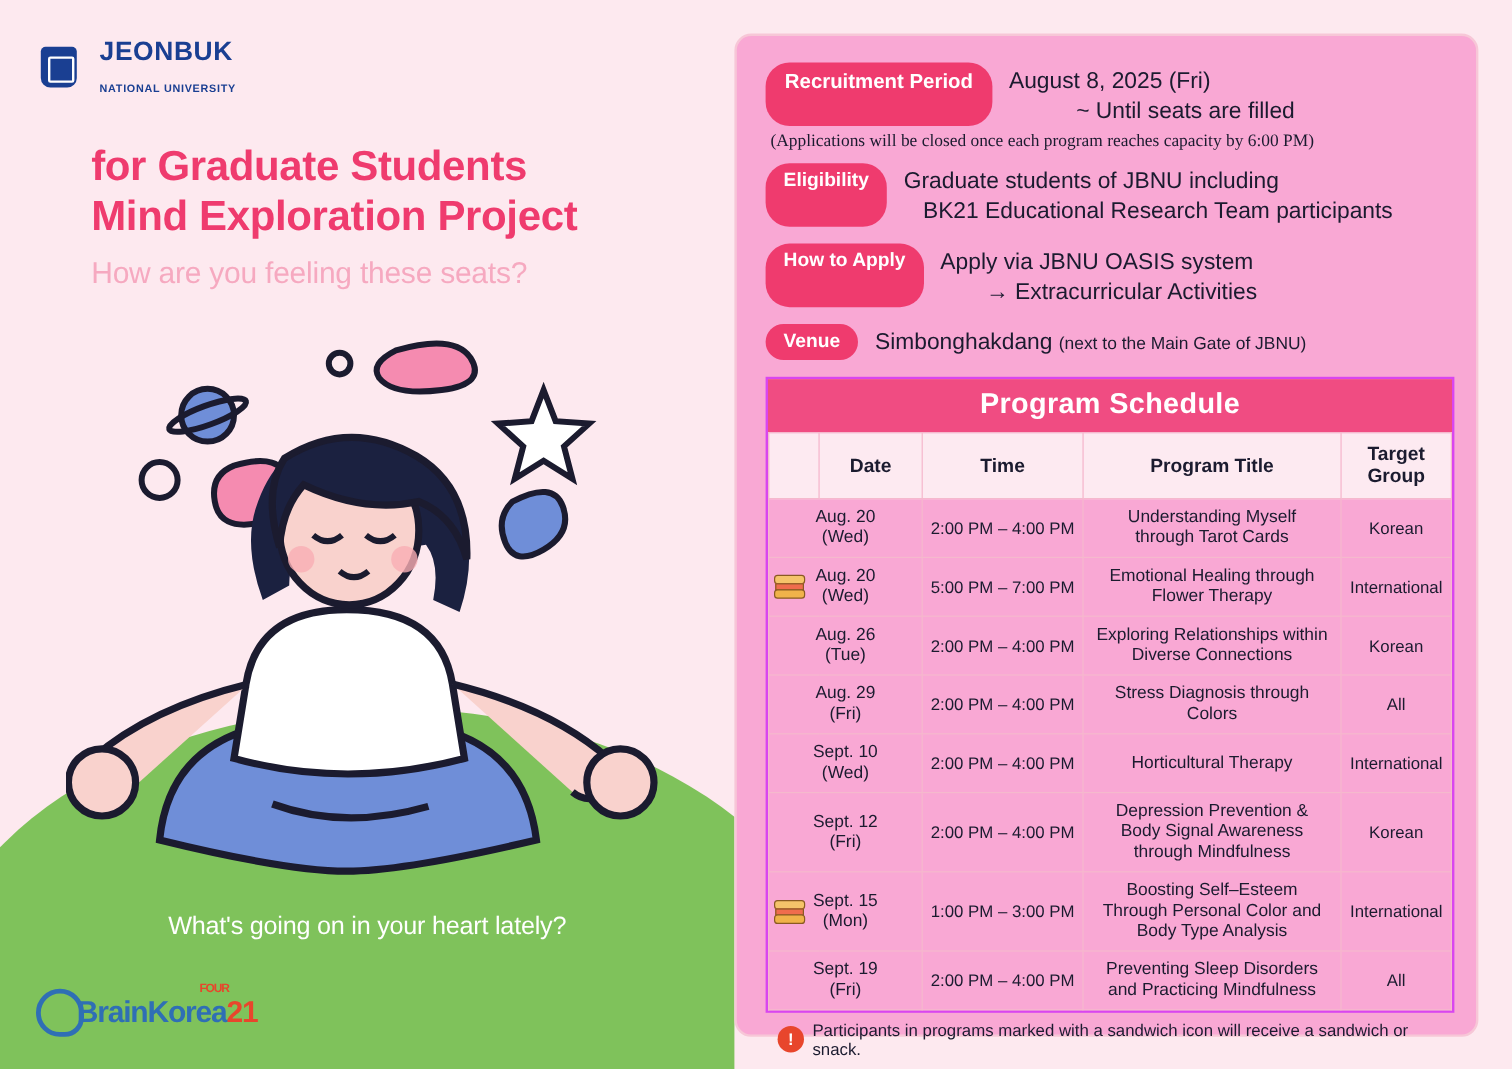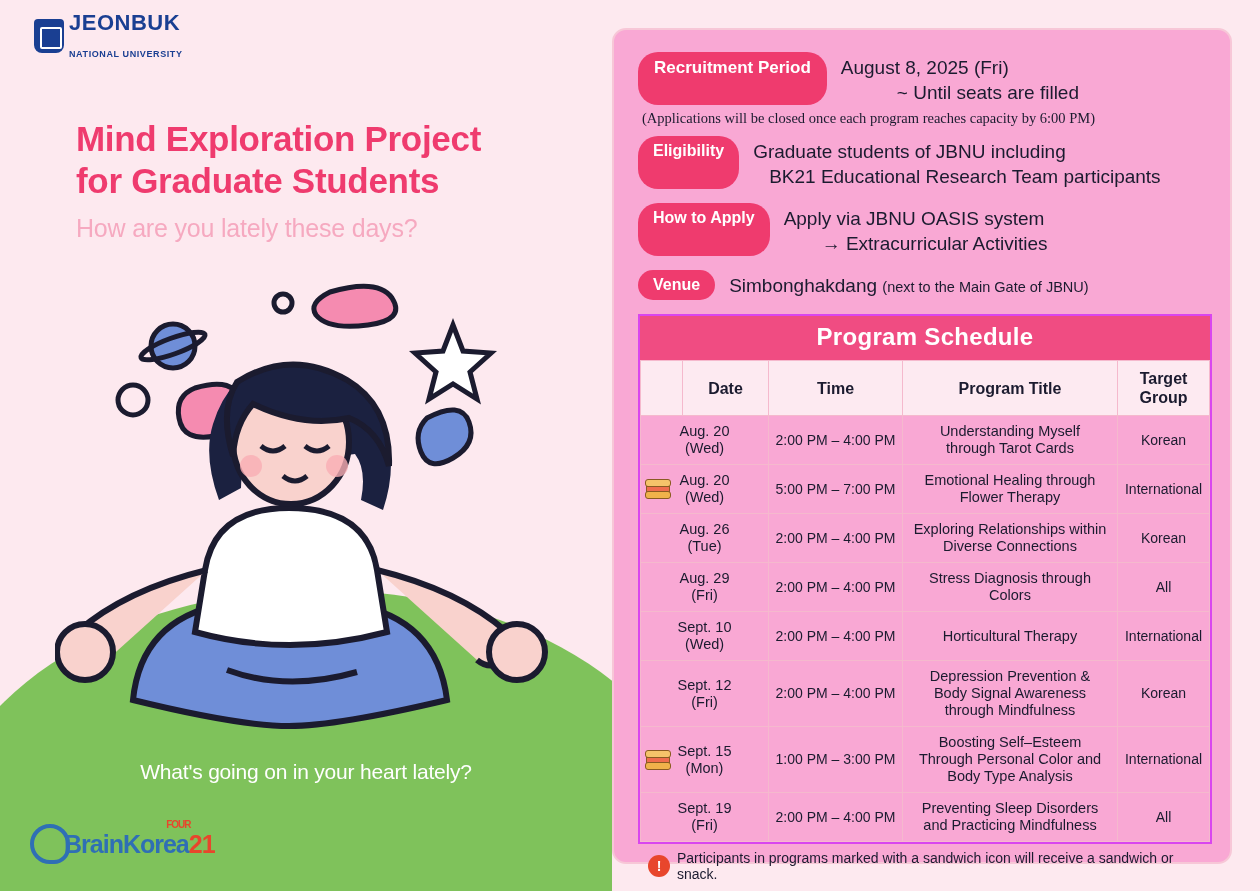--- a/index.html
+++ b/index.html
@@ -19,22 +19,22 @@
     position: absolute; left: 0; top: 0; width: 612px; height: 891px;
     overflow: hidden;
   }
   .hill {
     position: absolute; left: -60px; top: 590px;
     width: 760px; height: 420px;
     background: #7fc25b;
     border-radius: 50% 50% 0 0 / 60% 60% 0 0;
   }
   #logo {
-    position: absolute; left: 34px; top: 12px;
-    display: flex; align-items: center; gap: 5px;
+    position: absolute; left: 34px; top: 32px;
+    display: flex; align-items: center; gap: 19px;
   }
   .logo-mark {
     width: 30px; height: 34px; position: relative;
   }
   .logo-mark .shield {
     position: absolute; inset: 0;
     background: #1a3f92;
     border-radius: 4px 4px 8px 8px;
   }
   .logo-mark .shield:after {
@@ -162,23 +162,23 @@
       <div class="logo-mark">
           <div class="shield"></div>
         </div>
       <div class="logo-text">
         <div class="l1">JEONBUK</div>
         <div class="l2">NATIONAL UNIVERSITY</div>
       </div>
     </div>
 
     <div id="headline">
+      <div class="t1">for Graduate Students</div>
       <div class="t1">Mind Exploration Project</div>
-      <div class="t1">for Graduate Students</div>
-      <div class="t2">How are you lately these days?</div>
+      <div class="t2">How are you feeling these seats?</div>
     </div>
 
     <svg id="illus" viewBox="0 0 500 520">
 
       <circle cx="228" cy="33" r="9" fill="none" stroke="#1b1b2f" stroke-width="5"></circle>
       <path d="M275 22 q48 -14 62 6 q14 22 -24 27 q-40 5 -52 -10 q-8 -12 14 -23z" fill="#f58bb0" stroke="#1b1b2f" stroke-width="5"></path>
       <circle cx="118" cy="76" r="22" fill="#6f8ed8" stroke="#1b1b2f" stroke-width="5"></circle>
       <ellipse cx="118" cy="76" rx="34" ry="8" fill="none" stroke="#1b1b2f" stroke-width="5" transform="rotate(-20 118 76)"></ellipse>
       <path d="M398 55 l10 26 l28 2 l-21 19 l7 27 l-24 -15 l-24 15 l7 -27 l-21 -19 l28 -2z" fill="#ffffff" stroke="#1b1b2f" stroke-width="5"></path>
       <circle cx="78" cy="130" r="15" fill="none" stroke="#1b1b2f" stroke-width="5"></circle>

